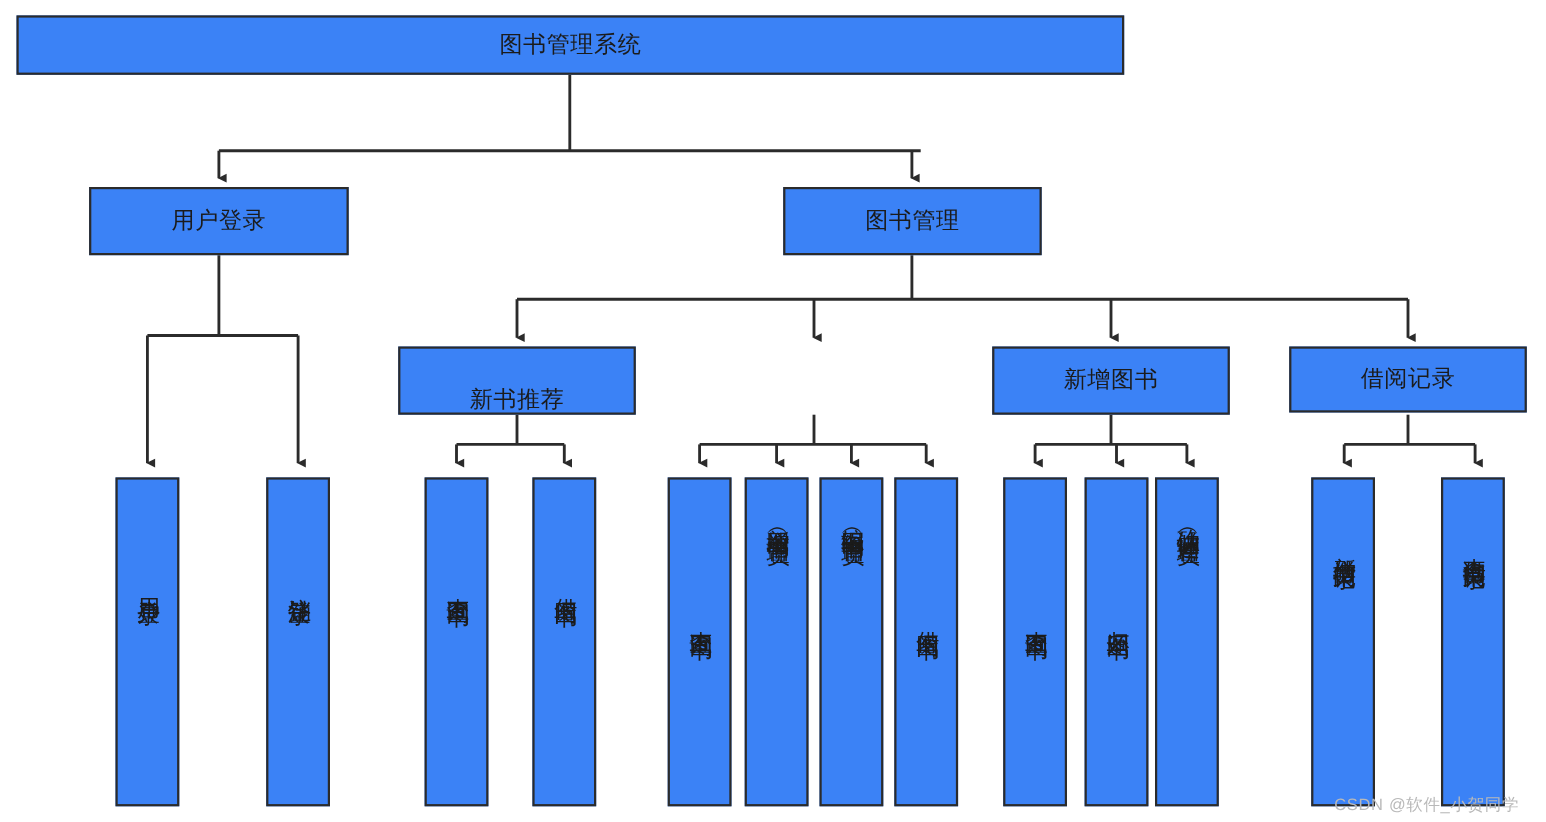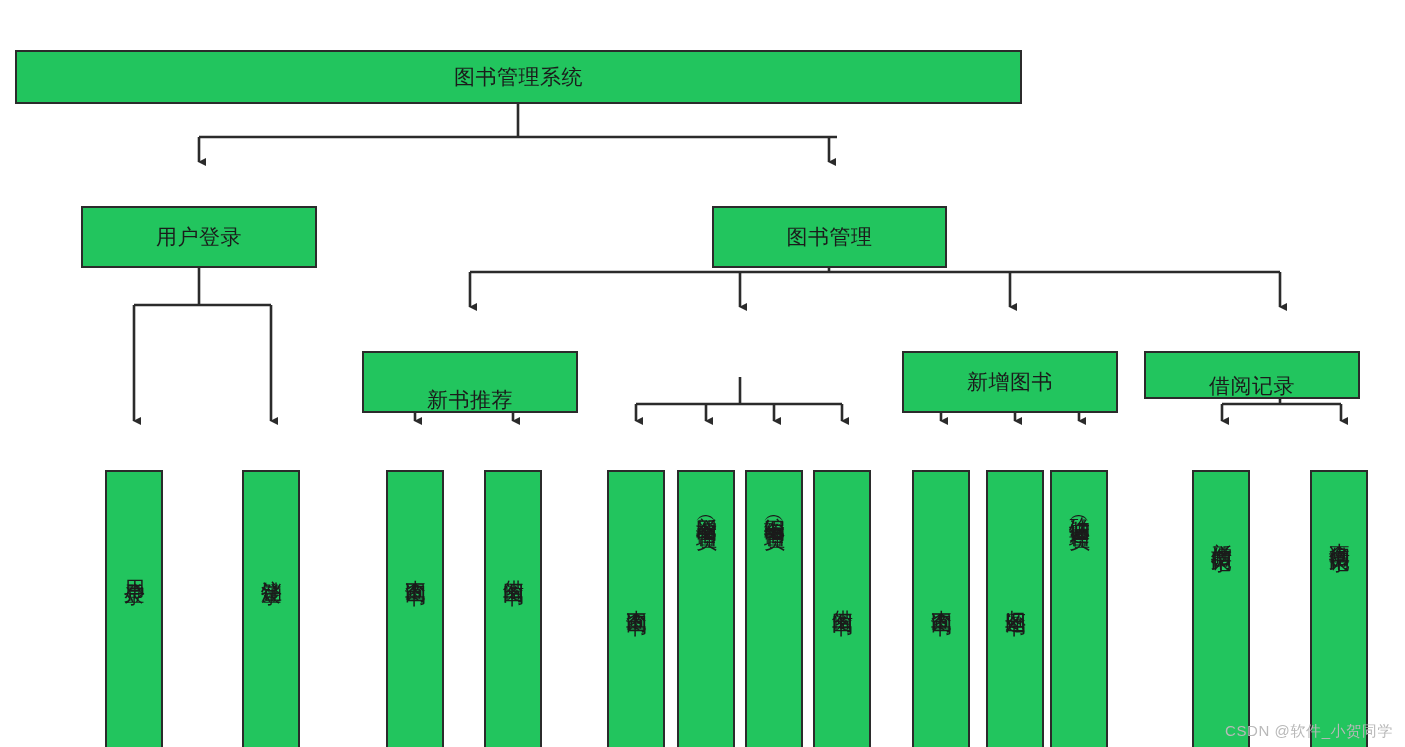--- a/index.html
+++ b/index.html
@@ -23,27 +23,26 @@
     position: absolute;
     left: 0;
     top: 0;
     width: 1405px;
     height: 747px;
     pointer-events: none;
   }
   .node {
     position: absolute;
     box-sizing: border-box;
-    background: #22c55e;
+    background: #3b82f6;
     border: 2.2px solid #2b2b2b;
     display: flex;
     align-items: center;
     justify-content: center;
     z-index: 3;
-    margin-top: 36px;
   }
   .node .label {
     font-size: 21px;
     line-height: 1.05;
     letter-spacing: 0.5px;
     color: #1b1b1b;
     white-space: nowrap;
     text-align: center;
   }
   .node.vertical {
@@ -66,21 +65,21 @@
     margin-top: 115px;
   }
   .node.vertical.long .label {
     margin-top: 22px;
   }
   .node.vertical.longer .label {
     margin-top: 48px;
   }
   #watermark {
     position: absolute;
-    right: 12px;
+    right: 24px;
     bottom: 6px;
     font-size: 15px;
     color: #b9b9b9;
     letter-spacing: 0.6px;
     z-index: 9;
     white-space: nowrap;
   }
 </style>
 </head>
 <body>
@@ -152,21 +151,21 @@
 
   <div class="node" style="left:362px; top:315px; width:216px; height:62px;align-items:flex-end;">
     <span class="label">新书推荐</span>
   </div>
 
 
   <div class="node" style="left:902px; top:315px; width:216px; height:62px;">
     <span class="label">新增图书</span>
   </div>
 
-  <div class="node" style="left:1144px; top:315px; width:216px; height:48px;align-items:flex-end;">
+  <div class="node" style="left:1172px; top:315px; width:216px; height:60px;">
     <span class="label">借阅记录</span>
   </div>
 
   <div class="node vertical mid" style="left:105px; top:434px; width:58px; height:299px;">
     <span class="label">用户登录</span>
   </div>
 
   <div class="node vertical mid" style="left:242px; top:434px; width:58px; height:299px;">
     <span class="label">注销登录</span>
   </div>

